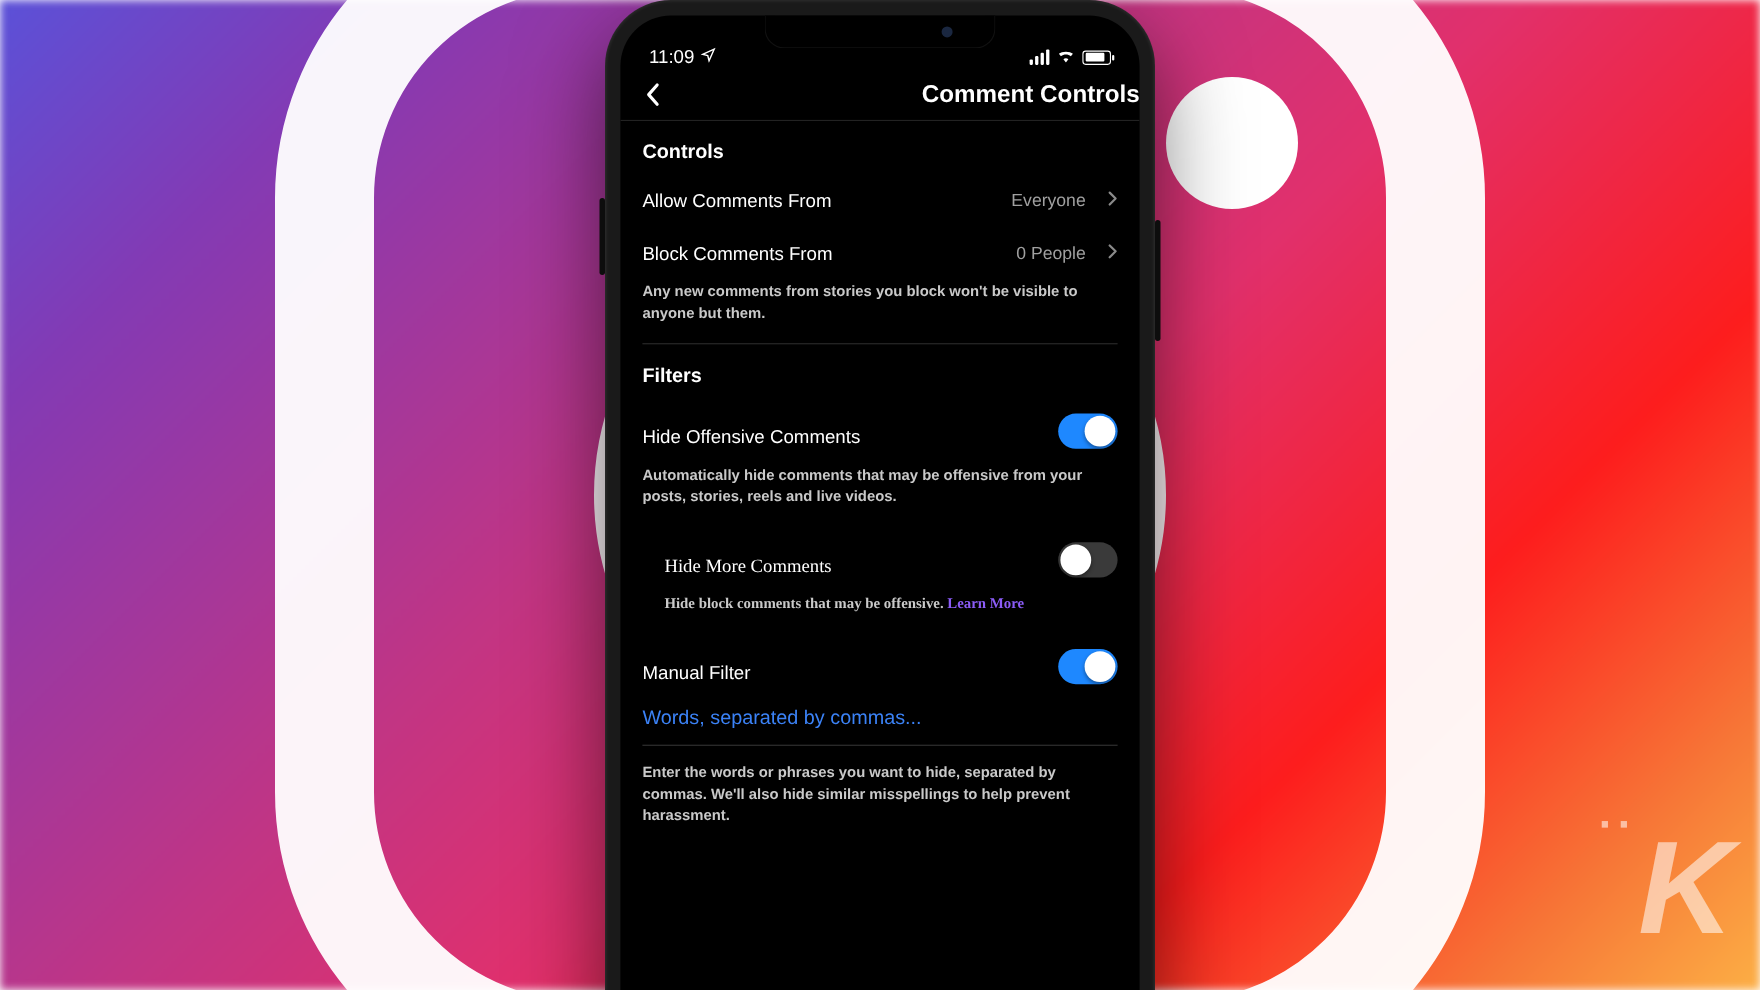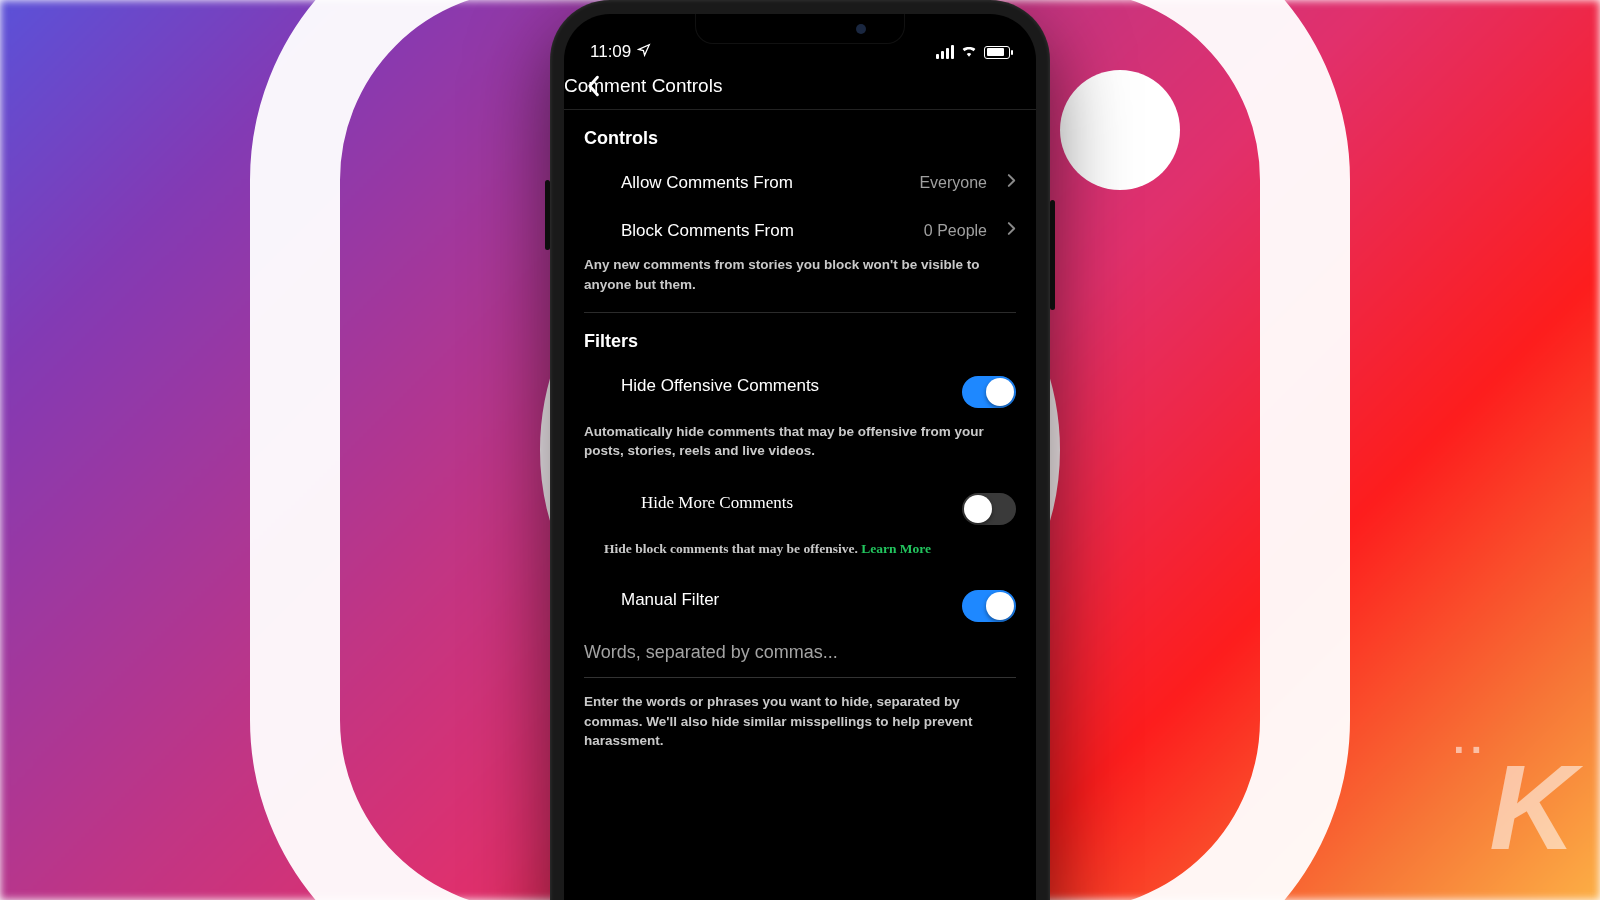--- a/index.html
+++ b/index.html
@@ -149,37 +149,36 @@
       border-bottom: 0.5px solid #222;
     }
     .back {
       position:absolute;
       left:14px;
       width:30px;height:30px;
       display:flex;align-items:center;justify-content:center;
     }
     .nav-title {
       flex:1;
-      text-align:left;
-      font-size:19px;
-      font-weight:400;
+      text-align:right;
+      font-size:22px;
+      font-weight:700;
     }
     .content { padding: 0 20px; }
     .section-title {
       font-size:18px;
       font-weight:700;
       padding: 18px 0 10px;
     }
     .row {
       display:flex;
-      align-items:flex-start;
+      align-items:flex-end;
       justify-content:space-between;
       padding: 14px 0;
       font-size:17px;
-      margin-left:37px;
     }
     .row .value { color:#a0a0a0; display:flex; align-items:center; gap:20px; font-size:16px; }
     .chev-r { color:#888; }
     .help {
       font-size:13.5px;
       font-weight:600;
       color:#c9c9c9;
       line-height:1.45;
       padding-bottom:18px;
     }
@@ -191,24 +190,24 @@
     .toggle .knob{
       position:absolute;top:2px;width:28px;height:28px;background:#fff;border-radius:50%;box-shadow:0 2px 4px rgba(0,0,0,0.4);
     }
     .toggle.on{background:#1e88ff;}
     .toggle.on .knob{right:2px;}
     .toggle.off{background:#3a3a3a;}
     .toggle.off .knob{left:2px;}
     .input-line {
       padding: 6px 0 14px;
       font-size:18px;
-      color:#a3a3a3;
+      color:#3b82f6;
       border-bottom:0.5px solid #333;
     }
-    .help a { color:#22c55e; text-decoration:none; }
+    .help a { color:#8b5cf6; text-decoration:none; }
   </style>
 </head>
 <body>
 
 <div class="bg"></div>
 <div class="ig-logo">
   <div class="ig-lens"></div>
 </div>
 <div class="corner-k">K</div>
 

